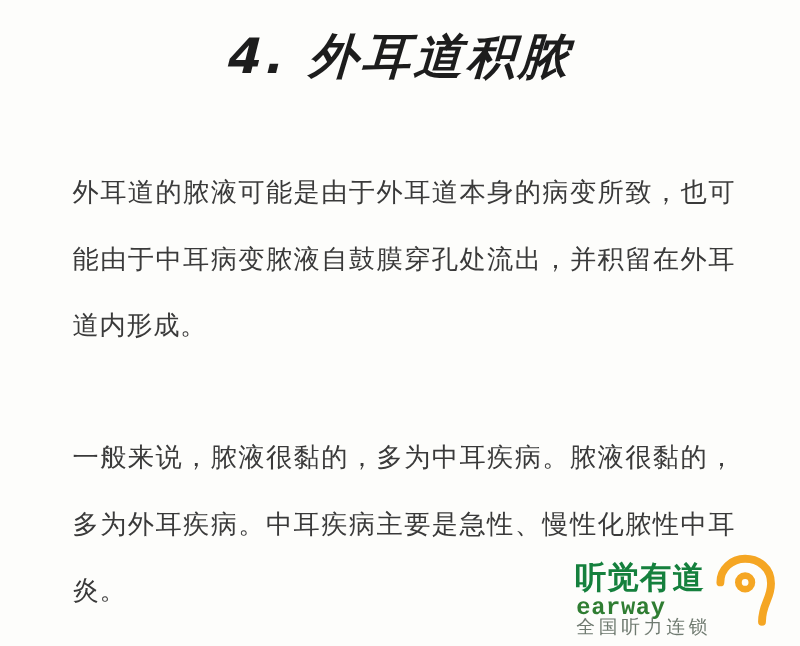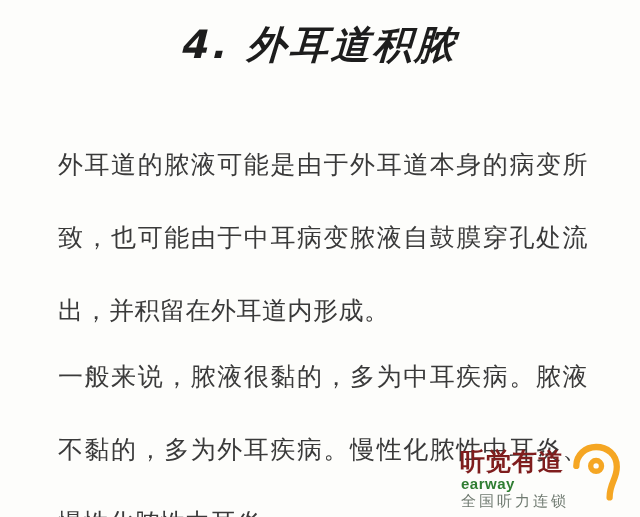--- a/index.html
+++ b/index.html
@@ -32,22 +32,22 @@
     letter-spacing: 3px;
     color: #1d1d1d;
     font-style: italic;
     transform: skewX(-3deg);
   }
   .body-text {
     position: absolute;
     left: 58px;
     width: 530px;
     font-family: "DejaVu Sans", sans-serif;
-    font-size: 25px;
-    line-height: 73px;
+    font-size: 21px;
+    line-height: 53px;
     color: #3a3a3a;
     letter-spacing: 0.5px;
     text-align: justify;
   }
   .para1 { top: 128px; }
   .para2 { top: 340px; }
 
   .logo {
     position: absolute;
     right: 14px;
@@ -55,29 +55,29 @@
     width: 170px;
     height: 70px;
   }
   .logo-cn {
     position: absolute;
     left: 4px;
     top: 6px;
     font-family: "DejaVu Sans", sans-serif;
     font-size: 25px;
     font-weight: bold;
-    color: #7f1d1d;
+    color: #15803d;
     letter-spacing: 1px;
   }
   .logo-en {
     position: absolute;
     left: 5px;
     top: 36px;
-    font-family: Liberation Sans, sans-serif;
-    font-size: 15px;
+    font-family: Liberation Mono, monospace;
+    font-size: 19px;
     font-weight: bold;
     color: #2f7d32;
     letter-spacing: 0.5px;
   }
   .logo-sub {
     position: absolute;
     left: 5px;
     top: 53px;
     font-family: "DejaVu Sans", sans-serif;
     font-size: 15px;
@@ -94,21 +94,21 @@
 </style>
 </head>
 <body>
 
 <div class="page">
 
   <div class="title">4. 外耳道积脓</div>
 
   <div class="body-text para1">外耳道的脓液可能是由于外耳道本身的病变所致，也可能由于中耳病变脓液自鼓膜穿孔处流出，并积留在外耳道内形成。</div>
 
-  <div class="body-text para2">一般来说，脓液很黏的，多为中耳疾病。脓液不黏的，多为外耳疾病。慢性化脓性中耳炎、慢性化脓性中耳炎。</div>
+  <div class="body-text para2">一般来说，脓液很黏的，多为中耳疾病。脓液很黏的，多为外耳疾病。中耳疾病主要是急性、慢性化脓性中耳炎。</div>
 
   <div class="logo">
     <div class="logo-cn">听觉有道</div>
     <div class="logo-en">earway</div>
     <div class="logo-sub">全国听力连锁</div>
     <svg class="logo-mark" viewBox="0 0 60 68">
       <path d="M44 60 C44 44 52 40 52 26 C52 12 41 4 29 4 C17 4 7 13 7 25" fill="none" stroke="#f5a623" stroke-width="7" stroke-linecap="round"></path>
       <circle cx="29" cy="25" r="6" fill="none" stroke="#f5a623" stroke-width="6"></circle>
     </svg>
   </div>

